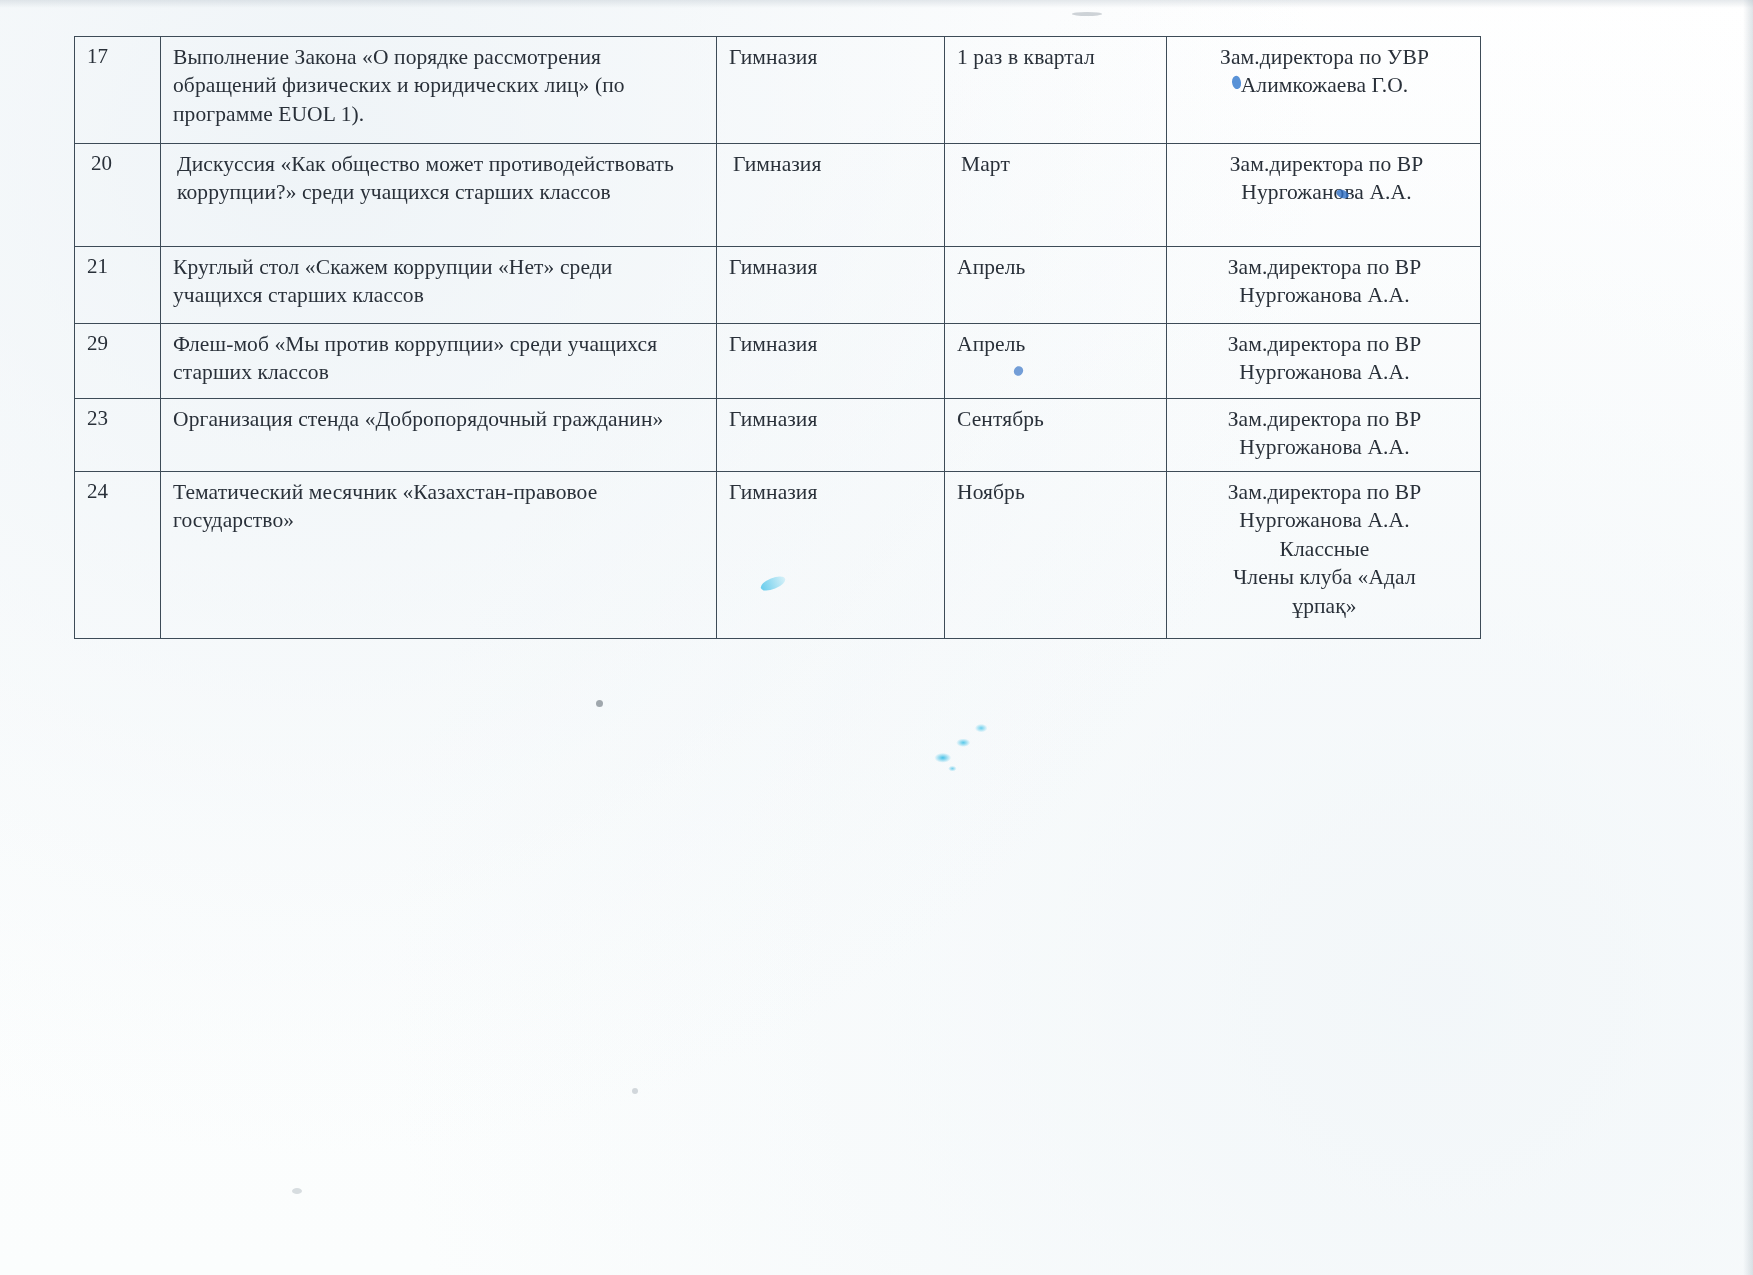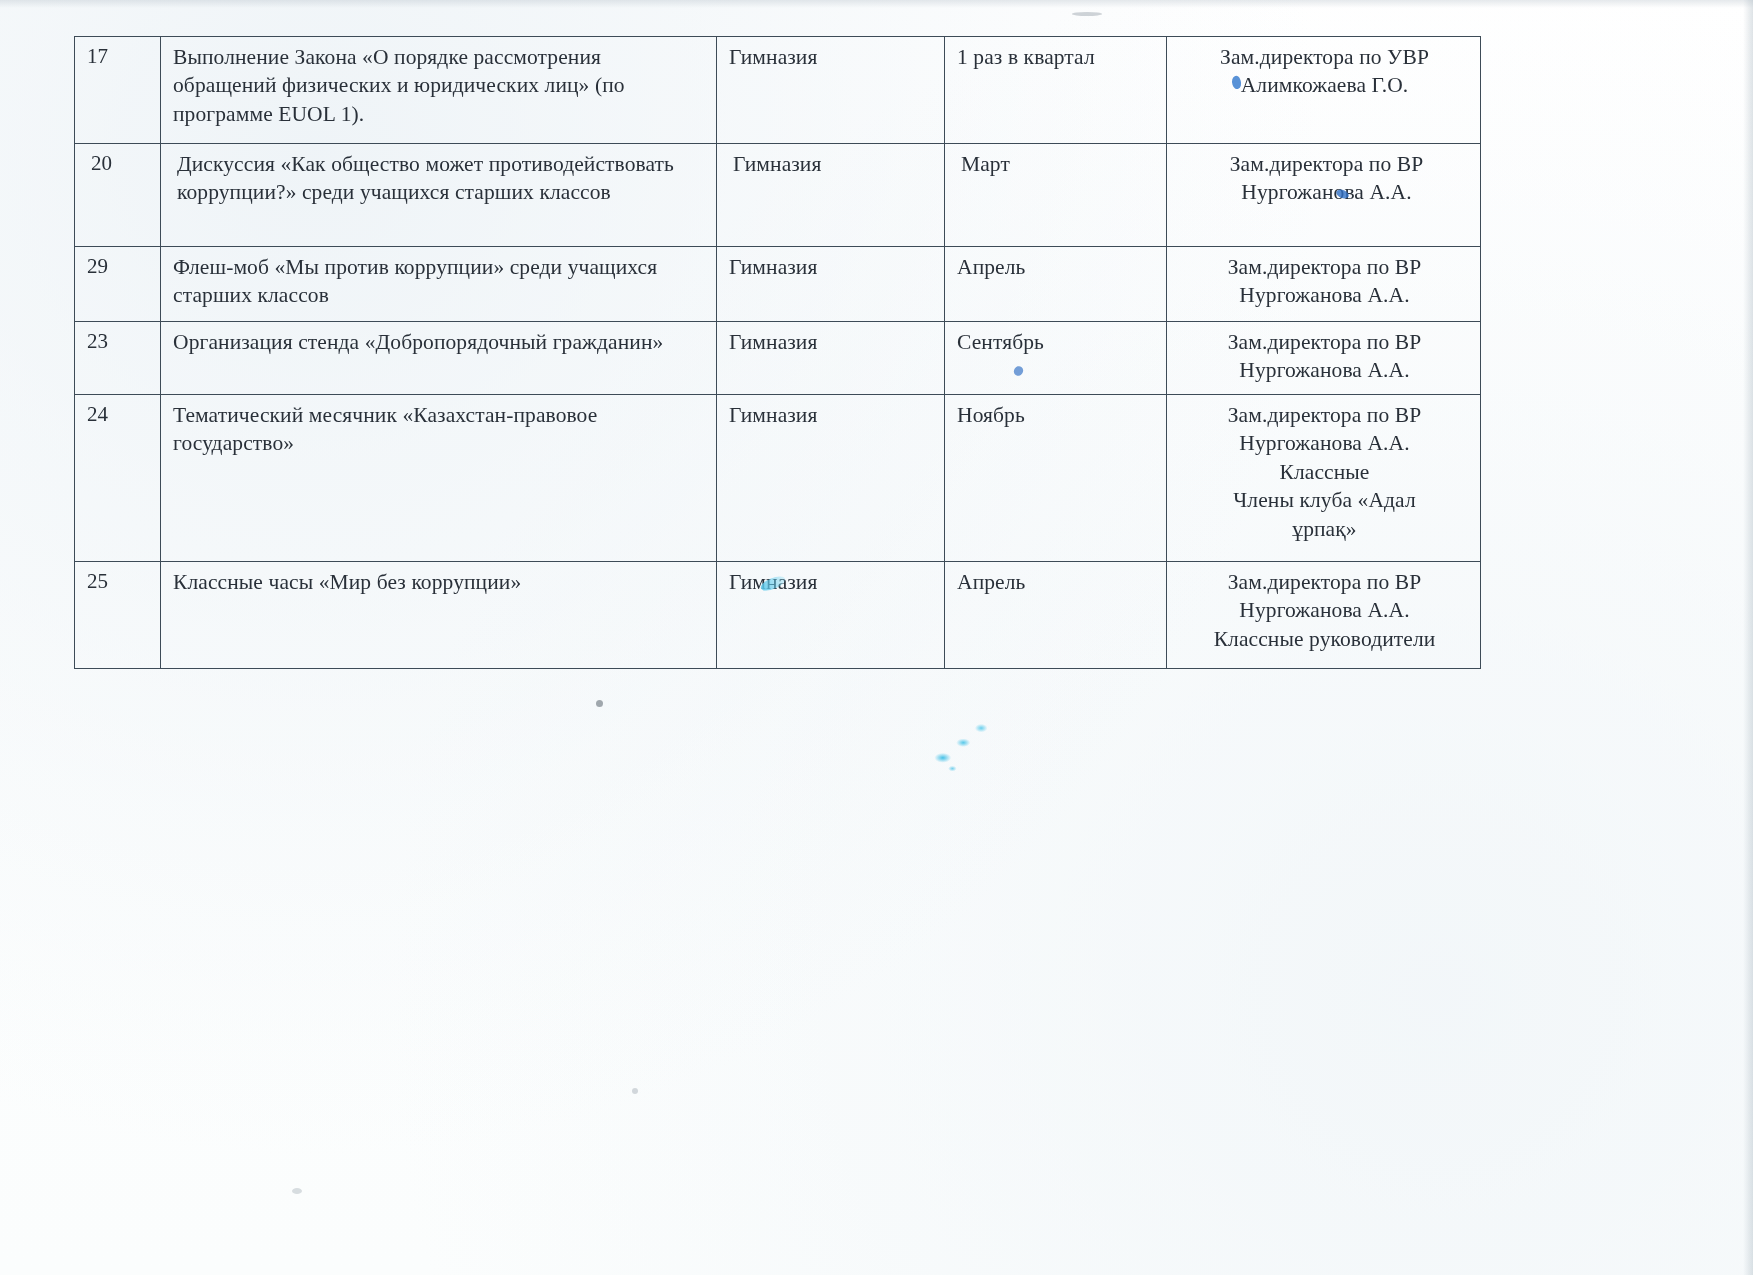--- a/index.html
+++ b/index.html
@@ -204,20 +204,30 @@
         <td class="cell-num">20</td>
         <td>Дискуссия «Как общество может противодействовать коррупции?» среди учащихся старших классов</td>
         <td class="cell-place sink-a">Гимназия</td>
         <td class="cell-term sink-a">Март</td>
         <td class="cell-resp sink-a">
           <span class="resp-line">Зам.директора по ВР</span>
           <span class="resp-line">Нургожанова А.А.</span>
         </td>
       </tr>
 
+      <tr class="row-21">
+        <td class="cell-num">21</td>
+        <td>Круглый стол «Скажем коррупции «Нет» среди учащихся старших классов</td>
+        <td class="cell-place sink-a">Гимназия</td>
+        <td class="cell-term sink-a">Апрель</td>
+        <td class="cell-resp sink-b">
+          <span class="resp-line">Зам.директора по ВР</span>
+          <span class="resp-line">Нургожанова А.А.</span>
+        </td>
+      </tr>
 
       <tr class="row-22">
         <td class="cell-num">29</td>
         <td>Флеш-моб «Мы против коррупции» среди учащихся старших классов</td>
         <td class="cell-place sink-a">Гимназия</td>
         <td class="cell-term sink-a">Апрель</td>
         <td class="cell-resp">
           <span class="resp-line">Зам.директора по ВР</span>
           <span class="resp-line">Нургожанова А.А.</span>
         </td>
@@ -241,31 +251,20 @@
         <td class="cell-term sink-a">Ноябрь</td>
         <td class="cell-resp">
           <span class="resp-line">Зам.директора по ВР</span>
           <span class="resp-line">Нургожанова А.А.</span>
           <span class="resp-line">Классные</span>
           <span class="resp-line">Члены клуба «Адал</span>
           <span class="resp-line">ұрпақ»</span>
         </td>
       </tr>
 
-      <tr class="row-25">
-        <td class="cell-num">25</td>
-        <td>Классные часы «Мир без коррупции»</td>
-        <td class="cell-place sink-a">Гимназия</td>
-        <td class="cell-term sink-a">Апрель</td>
-        <td class="cell-resp sink-a">
-          <span class="resp-line">Зам.директора по ВР</span>
-          <span class="resp-line">Нургожанова А.А.</span>
-          <span class="resp-line">Классные руководители</span>
-        </td>
-      </tr>
 
     </tbody>
   </table>
 
   <div class="ink ink-blot-1"></div>
   <div class="ink ink-blot-2"></div>
   <div class="ink ink-blot-3"></div>
   <div class="ink ink-blot-4"></div>
   <div class="ink ink-blot-5"></div>
   <div class="ink ink-blot-6"></div>

